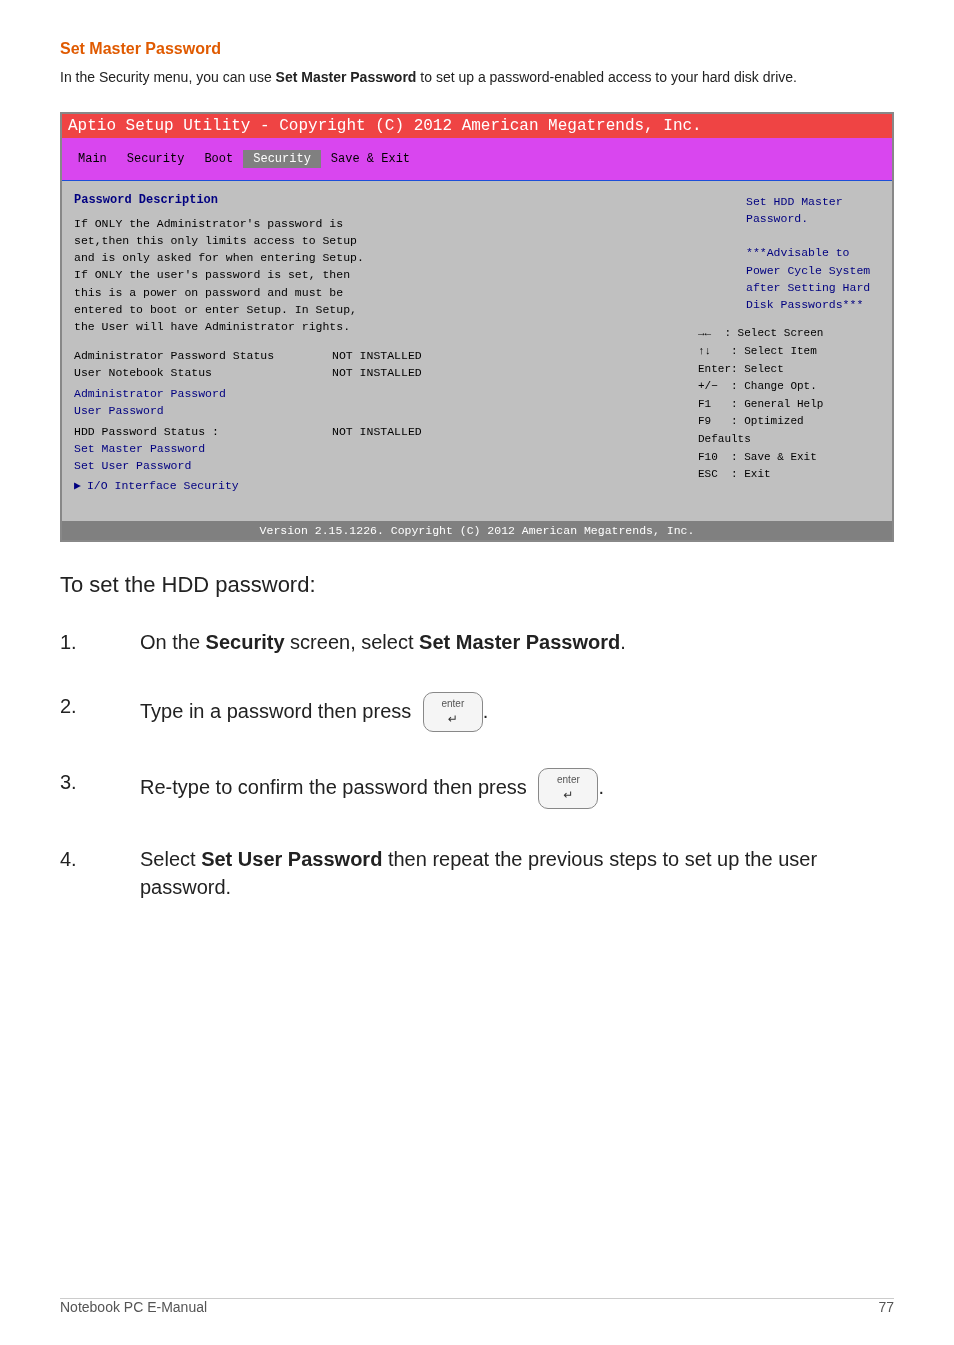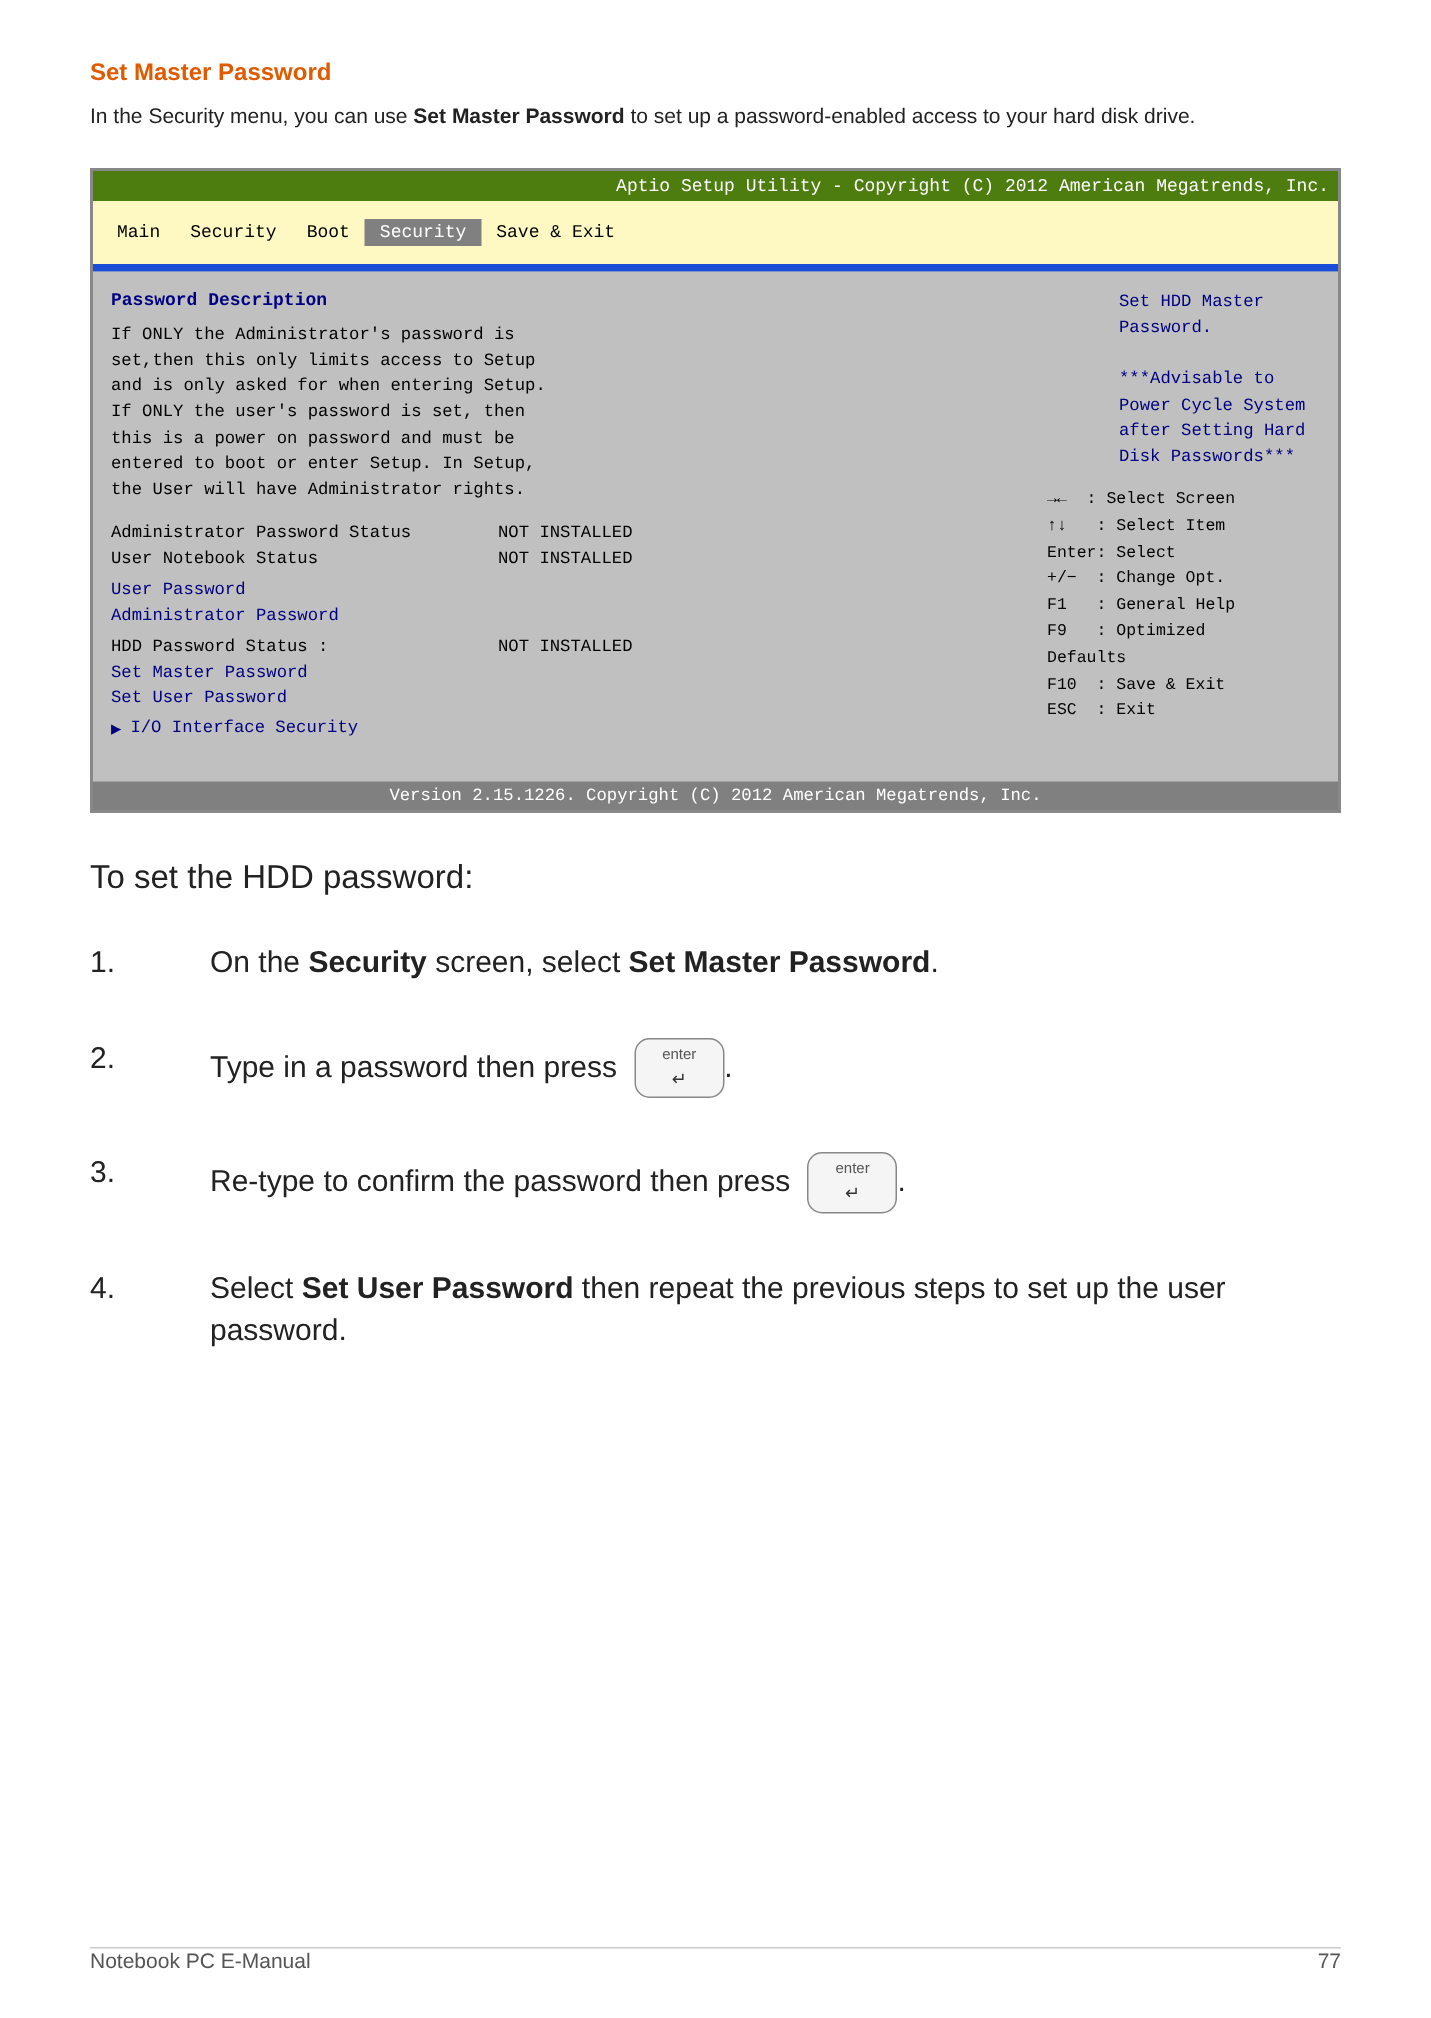--- a/index.html
+++ b/index.html
@@ -35,34 +35,34 @@
     
     .bios-screen {
       border: 2px solid #888;
       background: #c0c0c0;
       margin-bottom: 30px;
       font-family: 'Courier New', Courier, monospace;
       font-size: 12px;
     }
 
     .bios-title-bar {
-      background: #4d7c0f;
+      background: #ef4444;
       color: #fff;
-      text-align: right;
+      text-align: left;
       padding: 3px 6px;
-      font-size: 12px;
+      font-size: 16px;
       font-family: 'Courier New', Courier, monospace;
     }
 
     .bios-menu-bar {
-      background: #fef9c3;
+      background: #d946ef;
       display: flex;
       gap: 0;
       padding: 12px 6px;
-      border-bottom: 5px solid #1d4ed8;
+      border-bottom: 1px solid #1d4ed8;
     }
 
     .bios-menu-item {
       padding: 2px 10px;
       font-family: 'Courier New', Courier, monospace;
       font-size: 12px;
       color: #000;
       cursor: pointer;
     }
 
@@ -298,22 +298,22 @@
       <div class="spacer-line"></div>
       <div class="bios-status-row">
         <span class="bios-status-label">Administrator Password Status</span>
         <span class="bios-status-value">NOT INSTALLED</span>
       </div>
       <div class="bios-status-row">
         <span class="bios-status-label">User Notebook Status</span>
         <span class="bios-status-value">NOT INSTALLED</span>
       </div>
       <div class="spacer-line"></div>
+      <div class="bios-link">Administrator Password</div>
       <div class="bios-link">User Password</div>
-      <div class="bios-link">Administrator Password</div>
       <div class="spacer-line"></div>
       <div class="bios-status-row">
         <span class="bios-status-label">HDD Password Status :</span>
         <span class="bios-status-value">NOT INSTALLED</span>
       </div>
       <div class="bios-link">Set Master Password</div>
       <div class="bios-link" style="margin-bottom:6px;">Set User Password</div>
       <div class="bios-selected-item">I/O Interface Security</div>
     </div>
     <div class="bios-right">

